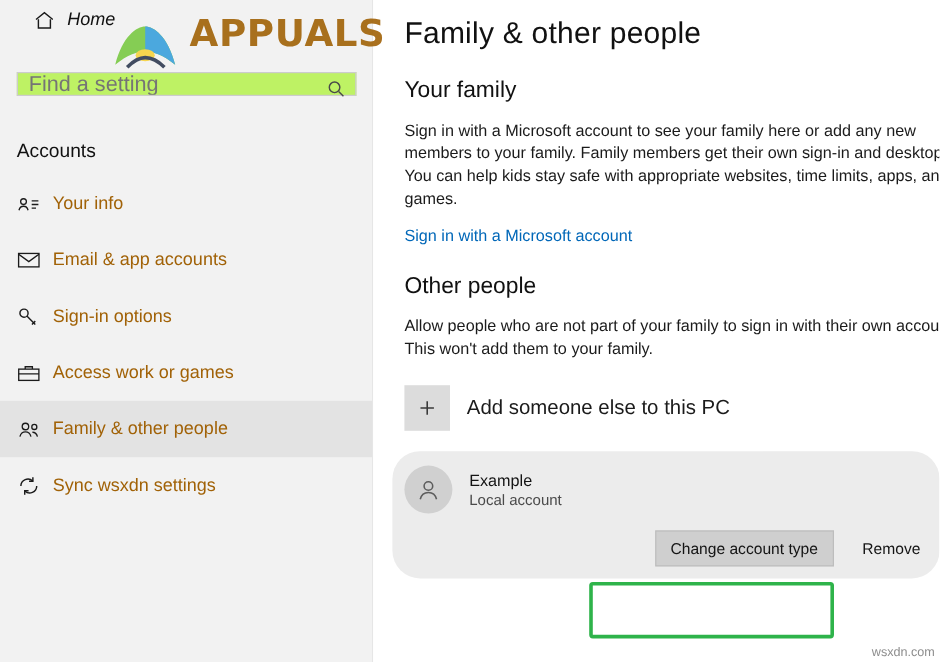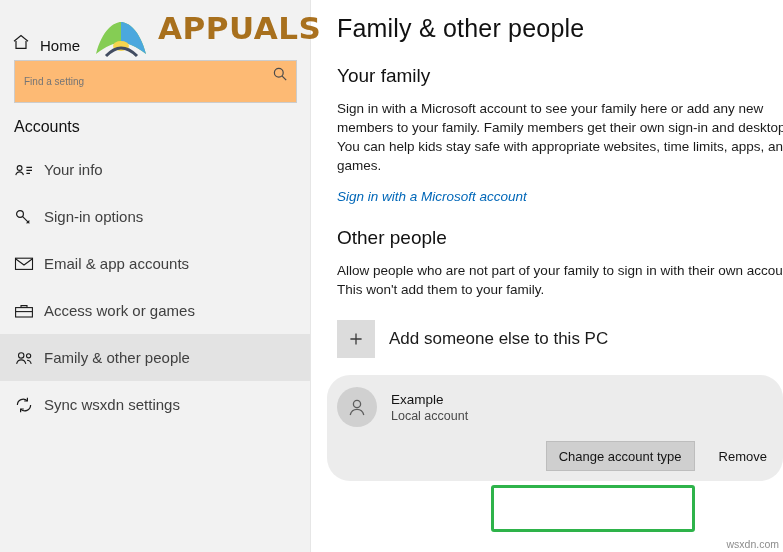--- a/index.html
+++ b/index.html
@@ -18,48 +18,49 @@
     position: absolute;
     left: 0; top: 0;
     width: 311px;
     height: 552px;
     background: #f2f2f2;
     border-right: 1px solid #e6e6e6;
   }
 
   .home-row {
     display: flex;
-    align-items: flex-end;
+    align-items: flex-start;
     height: 46px;
-    padding-left: 12px;
+    padding-left: 28px;
     margin-top: 8px;
+    font-style: italic;
   }
   .home-row .glyph {
     width: 28px;
     font-size: 17px;
     color: #1a1a1a;
     line-height: 1;
   }
   .home-row .label {
     font-size: 15px;
     color: #111;
   }
 
   .search-wrap {
     margin: 6px 14px 0 14px;
     position: relative;
     height: 30px;
   }
   .search-input {
     width: 283px;
-    height: 43px;
-    background: #fdba74;
+    height: 20px;
+    background: #bef264;
     border: 1px solid #cccccc;
     font-family: "Liberation Sans", sans-serif;
-    font-size: 10px;
+    font-size: 18px;
     color: #6e6e6e;
     padding: 0 30px 0 9px;
     outline: none;
   }
   .search-icon {
     position: absolute;
     right: 8px; top: 6px;
     width: 16px; height: 16px;
     color: #4a4a4a;
   }
@@ -81,21 +82,21 @@
   .nav-item .glyph {
     width: 30px;
     color: #1b1b1b;
     font-size: 16px;
     line-height: 1;
     display: flex;
     align-items: center;
   }
   .nav-item .label {
     font-size: 15px;
-    color: #404040;
+    color: #a16207;
   }
   .nav-item.selected {
     background: #e3e3e3;
   }
 
   
   #main {
     position: absolute;
     left: 311px; top: 0;
     width: 472px;
@@ -126,21 +127,20 @@
     color: #1b1b1b;
     width: 470px;
   }
 
   .link {
     margin: 14px 0 0 26px;
     font-size: 13.5px;
     color: #0067b8;
     text-decoration: none;
     display: inline-block;
-    font-style: italic;
   }
 
   .tile-row {
     display: flex;
     align-items: center;
     margin: 16px 0 0 26px;
     height: 48px;
   }
   .tile-sq {
     width: 38px; height: 38px;
@@ -283,37 +283,37 @@
         <circle cx="5.6" cy="6" r="2.4"></circle>
           <path d="M1.8 13.2c.6-2.3 2-3.3 3.8-3.3s3.2 1 3.8 3.3"></path>
         <path d="M12.4 5.4H18M12.4 8.4H18M12.4 11.4H16"></path>
       </svg>
     </span>
     <span class="label">Your info</span>
   </div>
 
   <div class="nav-item">
     <span class="glyph">
+      <svg width="20" height="15" viewBox="0 0 20 15" fill="none" stroke="#1b1b1b" stroke-width="1.1">
+        <rect x="1.5" y="2.2" width="17" height="11.2"></rect>
+          <path d="M1.5 2.8 L10 9 L18.5 2.8"></path>
+      </svg>
+    </span>
+    <span class="label">Email &amp; app accounts</span>
+  </div>
+
+  <div class="nav-item">
+    <span class="glyph">
       <svg width="20" height="18" viewBox="0 0 20 18" fill="none" stroke="#1b1b1b" stroke-width="1.2">
         <circle cx="6" cy="6" r="3.4"></circle>
           <path d="M8.4 8.4 L15.4 15.4"></path>
           <path d="M12.6 15.4 L15.4 12.6"></path>
       </svg>
     </span>
     <span class="label">Sign-in options</span>
-  </div>
-
-  <div class="nav-item">
-    <span class="glyph">
-      <svg width="20" height="15" viewBox="0 0 20 15" fill="none" stroke="#1b1b1b" stroke-width="1.1">
-        <rect x="1.5" y="2.2" width="17" height="11.2"></rect>
-          <path d="M1.5 2.8 L10 9 L18.5 2.8"></path>
-      </svg>
-    </span>
-    <span class="label">Email &amp; app accounts</span>
   </div>
 
   <div class="nav-item">
     <span class="glyph">
       <svg width="20" height="16" viewBox="0 0 20 16" fill="none" stroke="#1b1b1b" stroke-width="1.1">
         <rect x="1.6" y="4.6" width="16.8" height="9.4"></rect>
           <path d="M7 4.6V2.6h6v2"></path>
           <path d="M1.6 8.6h16.8"></path>
       </svg>
     </span>

